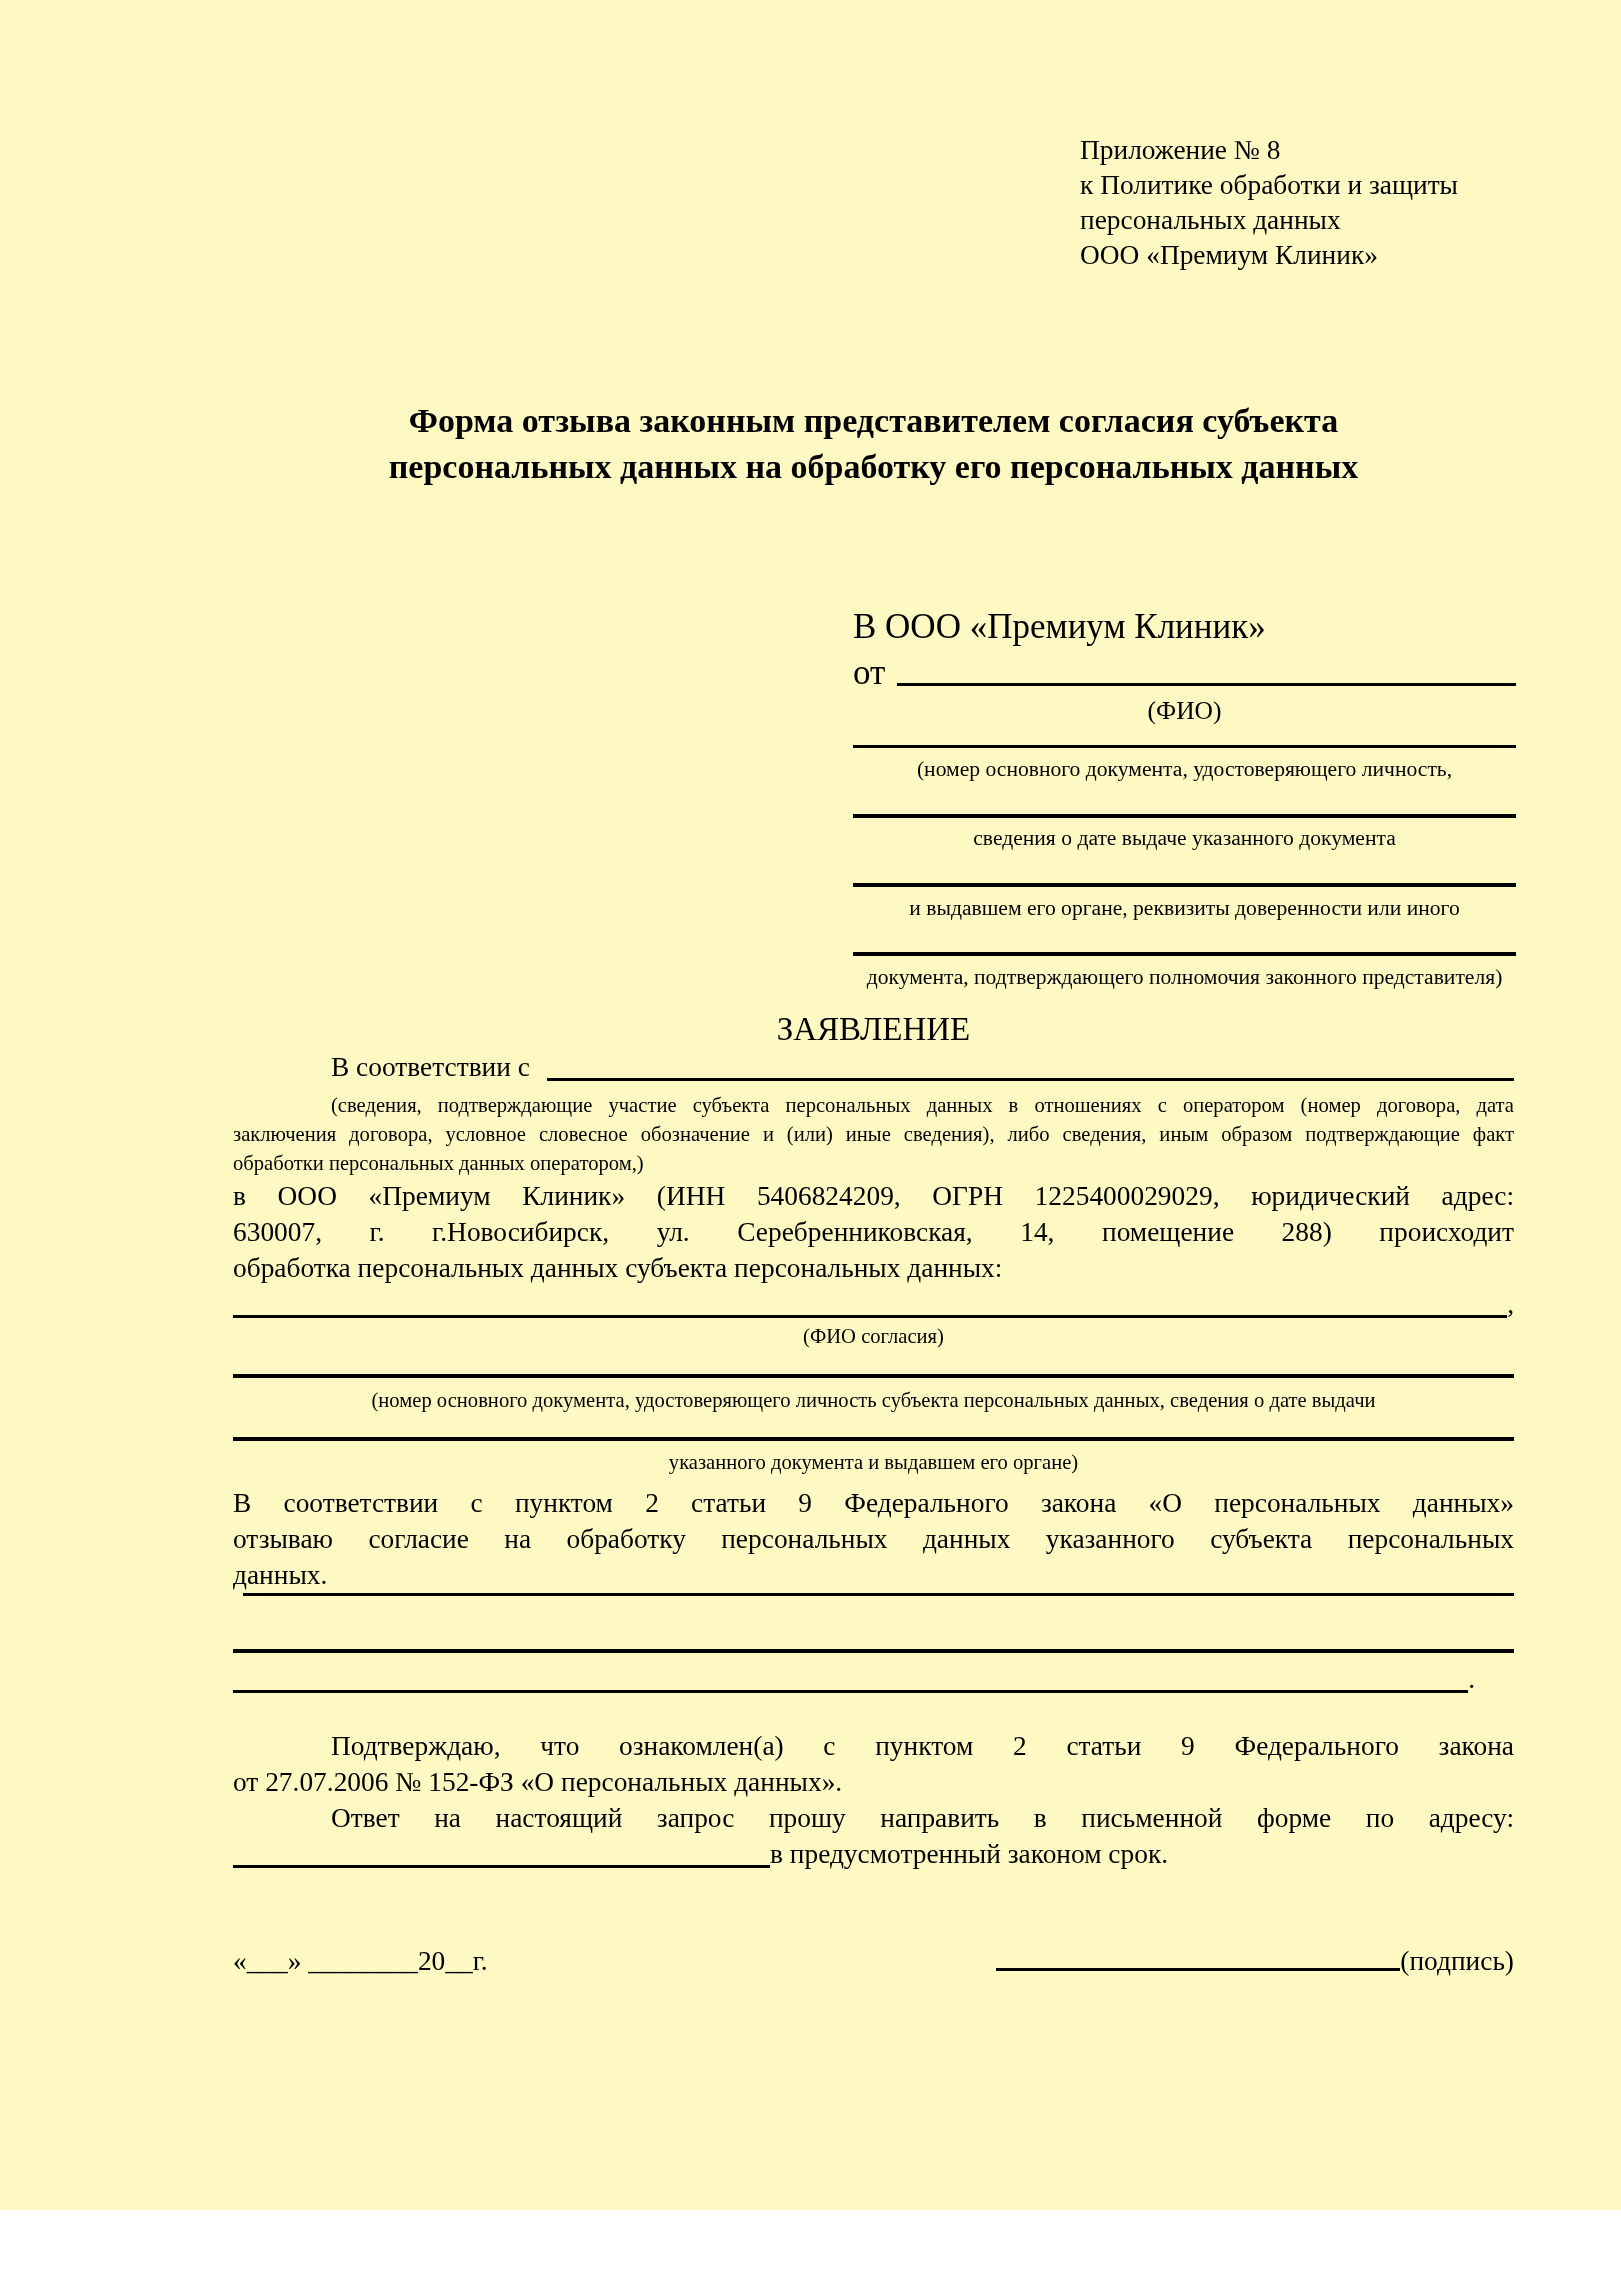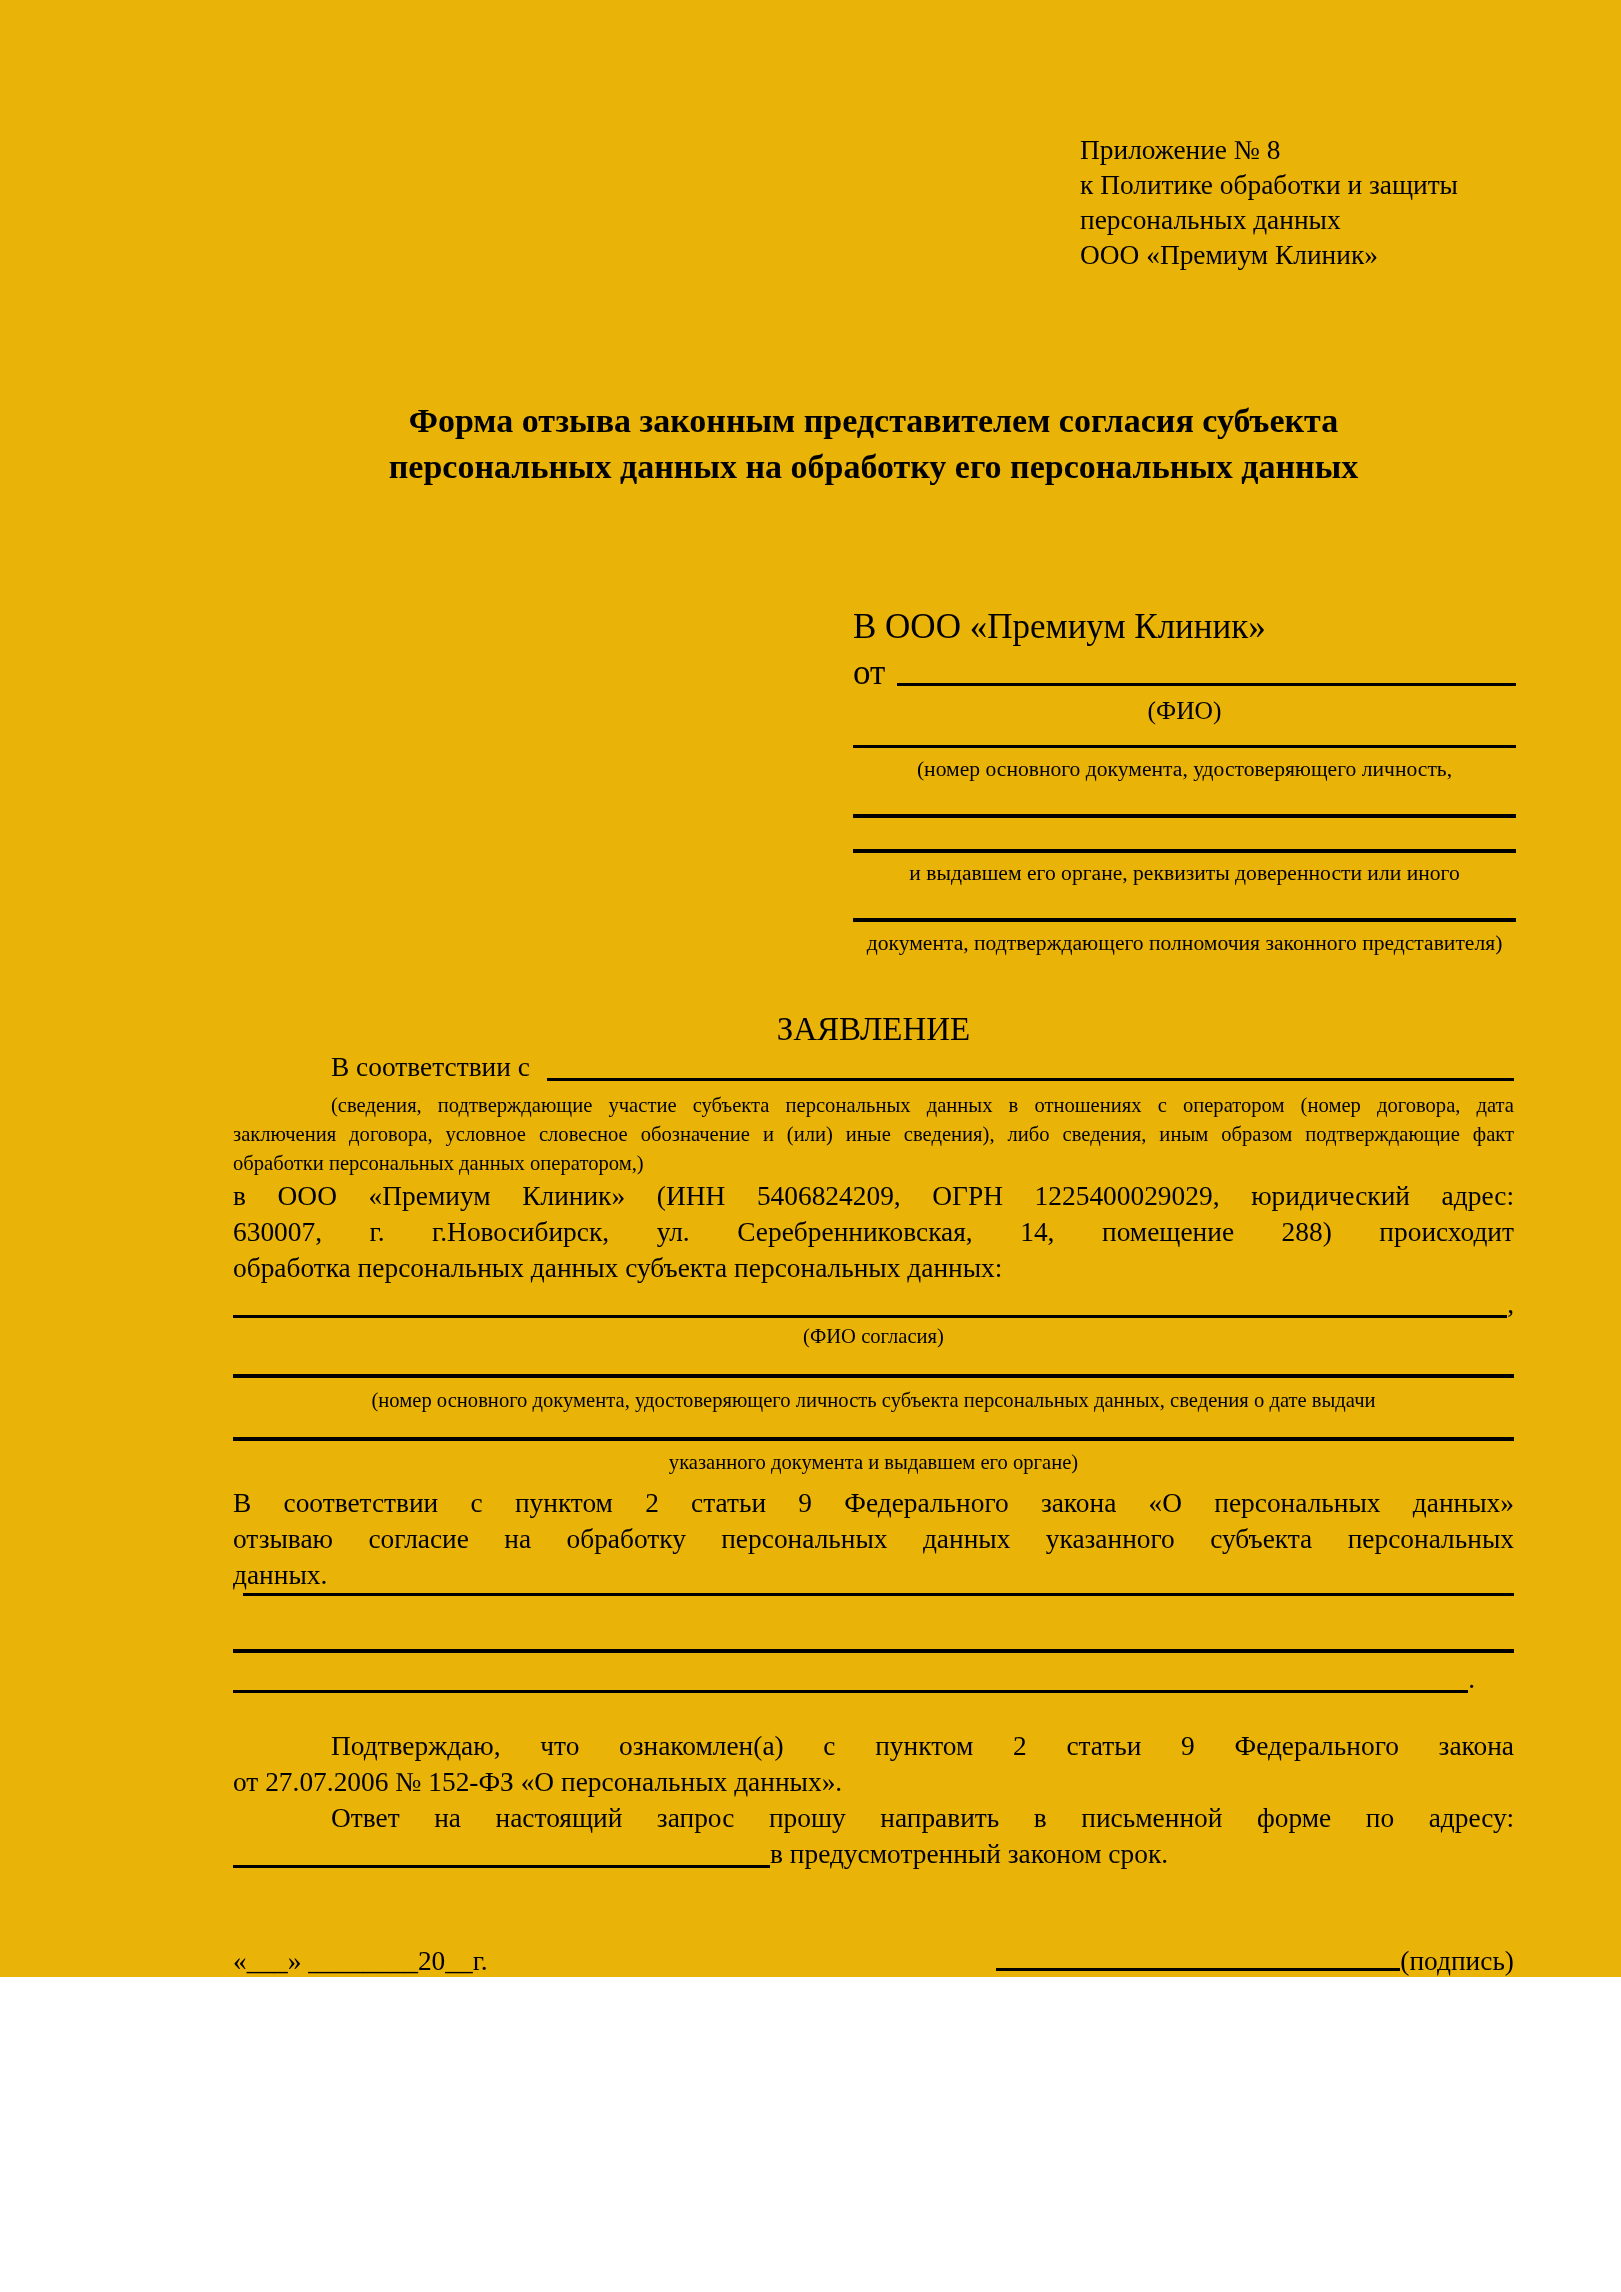--- a/index.html
+++ b/index.html
@@ -1,17 +1,17 @@
 <!DOCTYPE html>
 <html lang="ru"><head>
 <meta charset="utf-8">
 <style>
   html,body{margin:0;padding:0;background:#fff;}
   .page{
-    position:relative;width:1621px;height:1977px;background:#eab308;
+    position:relative;width:1621px;height:2210px;background:#fef9c3;
     font-family:"Liberation Serif","DejaVu Serif",serif;color:#000;overflow:hidden;
   }
   
   .appendix{position:absolute;left:1080px;top:133px;font-size:27.4px;line-height:35px;}
   
   .title{position:absolute;left:233px;top:398px;width:1281px;text-align:center;
          font-weight:bold;font-size:34px;line-height:46px;}
   
   .addressee{position:absolute;left:853px;top:602px;width:663px;}
   .to-line{font-size:35px;line-height:49px;}
@@ -68,20 +68,21 @@
       <span class="fillrule"></span>
     </div>
     <div class="fio-cap">(ФИО)</div>
 
     <div class="afield first">
       <div class="af-rule"></div>
       <div class="af-cap">(номер основного документа, удостоверяющего личность,</div>
     </div>
     <div class="afield">
       <div class="af-rule"></div>
+      <div class="af-cap">сведения о дате выдаче указанного документа</div>
     </div>
     <div class="afield">
       <div class="af-rule"></div>
       <div class="af-cap">и выдавшем его органе, реквизиты доверенности или иного</div>
     </div>
     <div class="afield">
       <div class="af-rule"></div>
       <div class="af-cap">документа, подтверждающего полномочия законного представителя)</div>
     </div>
   </div>

